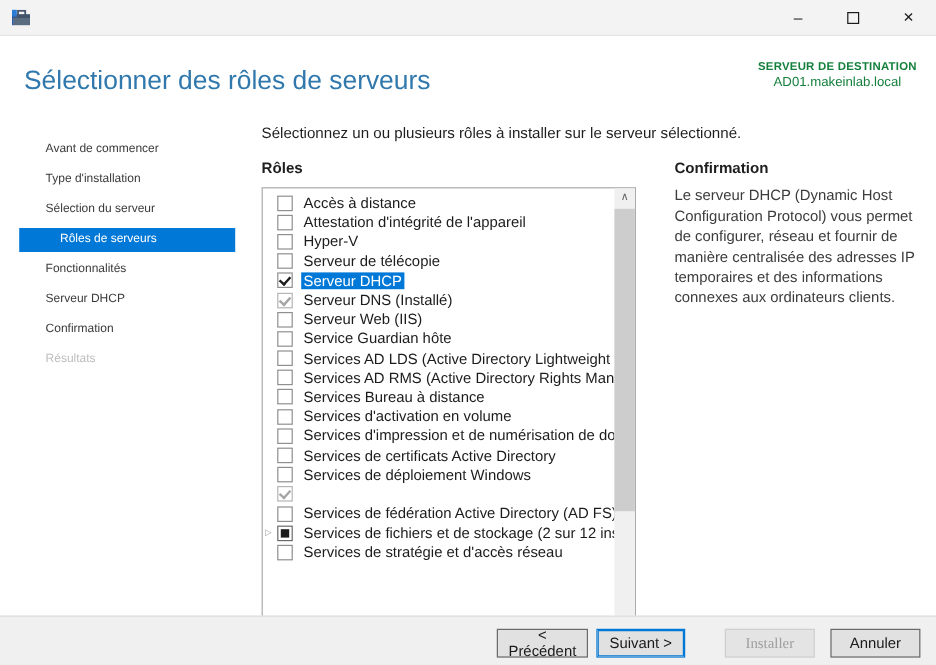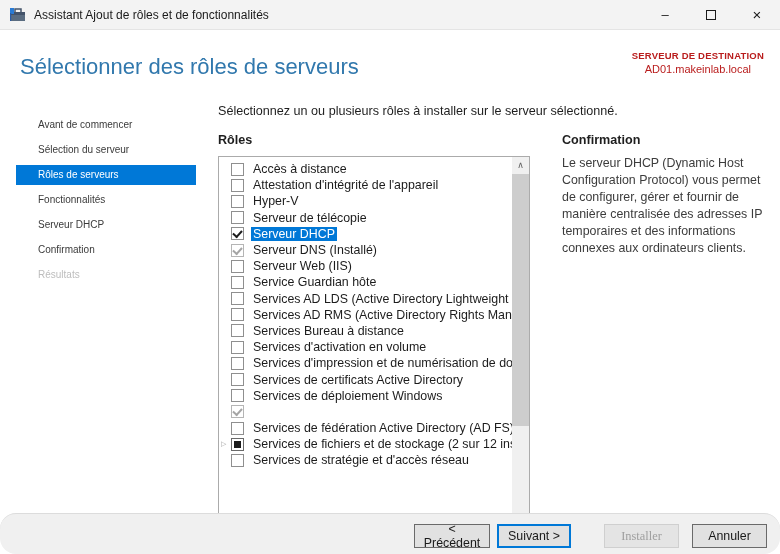--- a/index.html
+++ b/index.html
@@ -18,29 +18,29 @@
   .app-icon { margin-left:10px; width:16px; height:14px; flex:0 0 16px; }
   .titlebar-title { margin-left:8px; font-size:12px; color:#1a1a1a; }
   .win-controls { margin-left:auto; display:flex; height:100%; }
   .win-btn { width:46px; height:100%; display:flex; align-items:center; justify-content:center; color:#1a1a1a; cursor:default; }
   .min-glyph { font-size:13px; line-height:1; }
   .max-glyph { width:10px; height:10px; border:1px solid #1a1a1a; }
   .close-glyph { font-size:15px; line-height:1; }
   
   .header { position:absolute; top:30px; left:0; right:0; height:70px; background:#fff; }
   .page-title { position:absolute; left:20px; top:24px; margin:0; font-size:22px; font-weight:300; color:#3178ad; }
-  .dest { position:absolute; right:16px; top:20px; text-align:right; color:#b91c1c; }
+  .dest { position:absolute; right:16px; top:20px; text-align:right; color:#15803d; }
   .dest-label { font-size:9.5px; font-weight:bold; letter-spacing:.2px; }
   .dest-server { font-size:11px; margin-top:2px;text-align:center; }
   
   .sidebar { position:absolute; left:0; top:100px; width:212px; padding-top:12px; }
   .nav-item { height:25px; line-height:25px; padding-left:38px; font-size:10px; color:#3a3a3a; white-space:nowrap; cursor:pointer; }
   .nav-item.selected {
     height:20px; line-height:20px; margin:2.5px 0 2.5px 16px; width:180px;
-    padding-left:22px; background:#0078d7; color:#fff;
+    padding-left:34px; background:#0078d7; color:#fff;
   }
   .nav-item.disabled { color:#bdbdbd; cursor:default; }
   
   .instruction { position:absolute; left:218px; top:104px; margin:0; font-size:12.6px; color:#1e1e1e; }
   .col-label { position:absolute; top:133px; margin:0; font-size:12.6px; font-weight:bold; color:#1e1e1e; }
   .roles-label { left:218px; }
   .desc-label { left:562px; }
   .desc-text { position:absolute; left:562px; top:155px; width:208px; margin:0; font-size:12.4px; line-height:17px; color:#3c3c3c; }
   
   .listbox { position:absolute; left:218px; top:156px; width:312px; height:388px; background:#fff; border:1px solid #ababab; }
@@ -63,21 +63,21 @@
   .hscroll { position:absolute; left:0; bottom:0; right:17px; height:15px; background:#f0f0f0; }
   .corner  { position:absolute; right:0; bottom:0; width:17px; height:15px; background:#f0f0f0; }
   .sbtn { position:absolute; display:flex; align-items:center; justify-content:center; color:#606060; font-family:"DejaVu Sans",sans-serif; cursor:pointer; }
   .sbtn.up    { top:0; left:0; width:17px; height:16px; font-size:9px; }
   .sbtn.down  { bottom:0; left:0; width:17px; height:16px; font-size:9px; }
   .sbtn.left  { left:0; top:0; width:15px; height:15px; font-size:11px; }
   .sbtn.right { right:0; top:0; width:15px; height:15px; font-size:11px; }
   .vthumb { position:absolute; left:0; top:17px; width:17px; height:252px; background:#cdcdcd; cursor:pointer; }
   .hthumb { position:absolute; top:0; left:16px; width:214px; height:15px; background:#cdcdcd; cursor:pointer; }
   
-  .footer { position:absolute; left:0; right:0; bottom:0; height:41px; background:#f0f0f0; border-top:1px solid #dcdcdc;border-radius:16px; }
+  .footer { position:absolute; left:0; right:0; bottom:0; height:41px; background:#f0f0f0; border-top:1px solid #dcdcdc; }
   .btn {
     position:absolute; top:10px; height:24px; display:flex; align-items:center; justify-content:center;
     background:#e1e1e1; border:1px solid #6a6a6a; font-size:12.4px; color:#1a1a1a; cursor:pointer;
   }
   .btn.b0 { left:414px; width:76px; }
   .btn.b1 { left:497px; width:74px; }
   .btn.b2 { left:604px; width:75px; }
   .btn.b3 { left:692px; width:75px; }
   .btn.default  { border-color:#0078d7; box-shadow:inset 0 0 0 1px #0078d7; }
   .btn.disabled { border-color:#cfcfcf; background:#e4e4e4; color:#9f9f9f; cursor:default;font-family:Liberation Serif, serif; }
@@ -90,21 +90,20 @@
   <div class="titlebar">
     <span class="app-icon">
       <svg width="16" height="14" viewBox="0 0 16 14">
         <rect x="5" y="1" width="6" height="4" fill="none" stroke="#44546a" stroke-width="1.5"></rect>
         <rect x="1" y="4" width="14" height="9" fill="#5a6c80"></rect>
         <rect x="1" y="4" width="14" height="3" fill="#43536a"></rect>
         <rect x="0" y="0" width="4" height="6" fill="#2a7bd4"></rect>
         <rect x="0" y="5" width="1.2" height="8" fill="#2a5ba4"></rect>
       </svg>
     </span>
-    <span class="titlebar-title">Assistant Ajout de rôles et de fonctionnalités</span>
     <div class="win-controls">
       <span class="win-btn">
           <span class="min-glyph">–</span>
         </span>
       <span class="win-btn">
           <span class="max-glyph"></span>
         </span>
       <span class="win-btn">
           <span class="close-glyph">×</span>
         </span>
@@ -114,32 +113,33 @@
   <div class="header">
     <h1 class="page-title">Sélectionner des rôles de serveurs</h1>
     <div class="dest">
       <div class="dest-label">SERVEUR DE DESTINATION</div>
       <div class="dest-server">AD01.makeinlab.local</div>
     </div>
   </div>
 
   <nav class="sidebar" id="sidebar">
       <div class="nav-item normal">Avant de commencer</div>
+      <div class="nav-item normal">Type d'installation</div>
       <div class="nav-item normal">Sélection du serveur</div>
       <div class="nav-item selected">Rôles de serveurs</div>
       <div class="nav-item normal">Fonctionnalités</div>
       <div class="nav-item normal">Serveur DHCP</div>
       <div class="nav-item normal">Confirmation</div>
       <div class="nav-item disabled">Résultats</div>
     </nav>
 
   <p class="instruction">Sélectionnez un ou plusieurs rôles à installer sur le serveur sélectionné.</p>
   <p class="col-label roles-label">Rôles</p>
   <p class="col-label desc-label">Confirmation</p>
-  <p class="desc-text">Le serveur DHCP (Dynamic Host Configuration Protocol) vous permet de configurer, gérer et fournir de manière centralisée des adresses IP temporaires et des informations connexes aux ordinateurs clients.</p>
+  <p class="desc-text">Le serveur DHCP (Dynamic Host Configuration Protocol) vous permet de configurer, réseau et fournir de manière centralisée des adresses IP temporaires et des informations connexes aux ordinateurs clients.</p>
 
   <div class="listbox">
     <div class="rows" id="rows">
         <div class="row">
           <span class="expander"></span>
           <span class="cb unchecked"></span>
           <span class="row-label">Accès à distance</span>
         </div>
         <div class="row">
           <span class="expander"></span>

